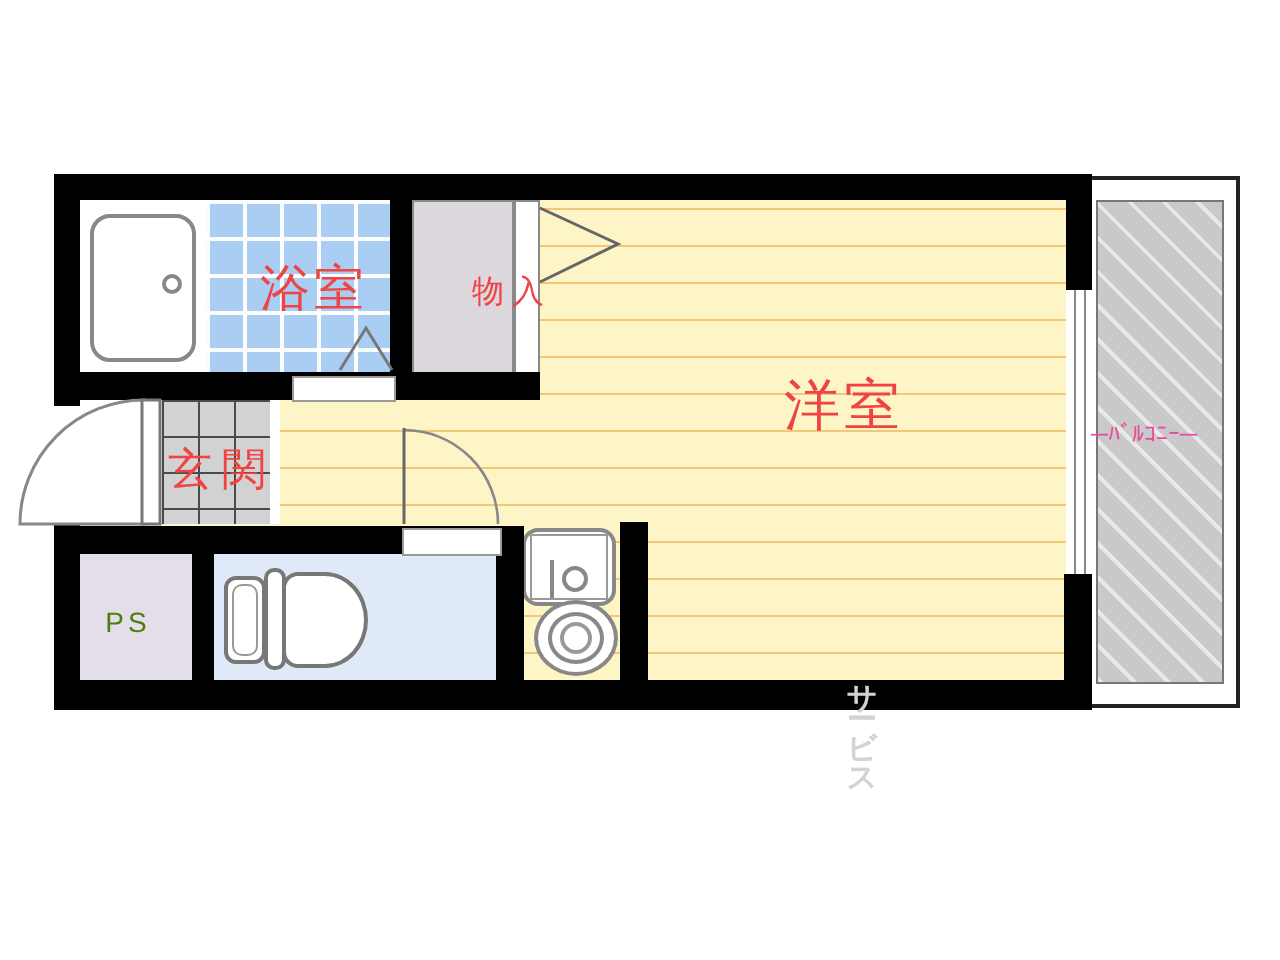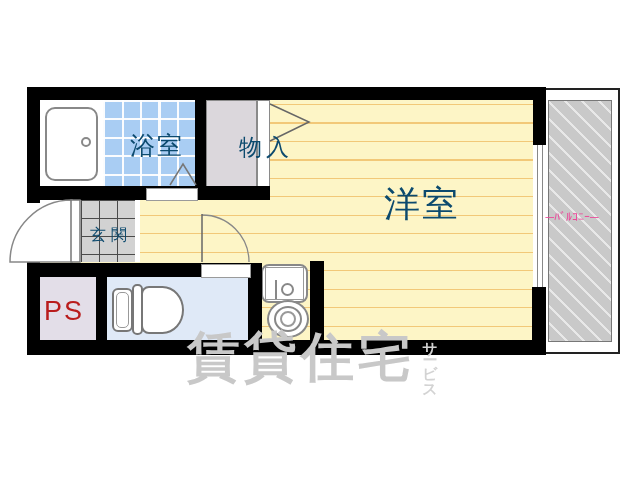--- a/index.html
+++ b/index.html
@@ -42,27 +42,27 @@
            border-radius:8px 50% 50% 8px / 8px 50% 50% 8px;}
   .basin{left:261px;top:264px;width:47px;height:39px;background:#fff;border:2px solid #888;border-radius:8px;}
   .basin-in{left:265px;top:267px;width:39px;height:33px;border:1px solid #999;}
   .basin-faucet{left:275px;top:280px;width:2px;height:19px;background:#888;}
   .basin-circle{left:281px;top:283px;width:13px;height:13px;background:#fff;border:2px solid #888;border-radius:50%;}
   .washer-1{left:267px;top:300px;width:42px;height:38px;background:#fff;border:2px solid #888;border-radius:50%;}
   .washer-2{left:274px;top:306px;width:28px;height:26px;background:#fff;border:2px solid #888;border-radius:50%;}
   .washer-3{left:280px;top:311px;width:16px;height:16px;background:#fff;border:2px solid #999;border-radius:50%;}
   svg.overlay{position:absolute;left:0;top:0;width:640px;height:480px;pointer-events:none;}
   
-  .lbl{position:absolute;transform:translate(-50%,-50%);color:#0c4a6e;white-space:nowrap;line-height:1;}
+  .lbl{position:absolute;transform:translate(-50%,-50%);color:#ef4444;white-space:nowrap;line-height:1;}
   .lbl-bath{left:157px;top:145px;font-size:25px;letter-spacing:2px;}
-  .lbl-closet{left:242px;top:147px;font-size:23px;letter-spacing:4px;padding-left:48px;}
-  .lbl-genkan{left:111px;top:235px;font-size:16px;letter-spacing:5px;}
-  .lbl-ps{left:64px;top:311px;font-size:27px;letter-spacing:2px;font-family:"Liberation Sans","DejaVu Sans",sans-serif;color:#b91c1c;}
+  .lbl-closet{left:232px;top:147px;font-size:16px;letter-spacing:4px;padding-left:48px;}
+  .lbl-genkan{left:111px;top:235px;font-size:22px;letter-spacing:5px;}
+  .lbl-ps{left:64px;top:311px;font-size:14px;letter-spacing:2px;font-family:"Liberation Sans","DejaVu Sans",sans-serif;color:#4d7c0f;}
   .lbl-room{left:422px;top:204px;text-align:center;}
-  .lbl-room .l1{font-size:36px;letter-spacing:2px;display:block;}
+  .lbl-room .l1{font-size:28px;letter-spacing:2px;display:block;}
   .lbl-room .l2{font-size:36px;letter-spacing:1px;display:block;margin-top:9px;}
   .lbl-balcony{left:572px;top:217px;font-size:12px;letter-spacing:0;
     font-family:"Liberation Sans","DejaVu Sans",sans-serif;color:#ec4899;}
   
   .wm{position:absolute;left:187px;top:330px;font-size:53px;font-weight:bold;letter-spacing:4px;
     color:var(--watermark,#c8c8c8);font-family:"Liberation Sans","DejaVu Sans",sans-serif;z-index:60;line-height:1;}
   .wm-sub{position:absolute;left:420px;top:331px;font-size:15px;letter-spacing:3px;color:#d3d3d3;
     writing-mode:vertical-rl;font-family:"Liberation Sans","DejaVu Sans",sans-serif;z-index:60;font-weight:bold;}
 </style>
 </head>
@@ -132,16 +132,15 @@
 
   <div class="lbl lbl-bath">浴室</div>
   <div class="lbl lbl-closet">物入</div>
   <div class="lbl lbl-genkan">玄関</div>
   <div class="lbl lbl-ps">PS</div>
   <div class="lbl lbl-room">
     <span class="l1">洋室</span>
   </div>
   <div class="lbl lbl-balcony">─ﾊﾞﾙｺﾆｰ─</div>
 
-  <div class="wm">賃貸住宅</div>
   <div class="wm-sub">サービス</div>
 
 </div>
 
 </body></html>

